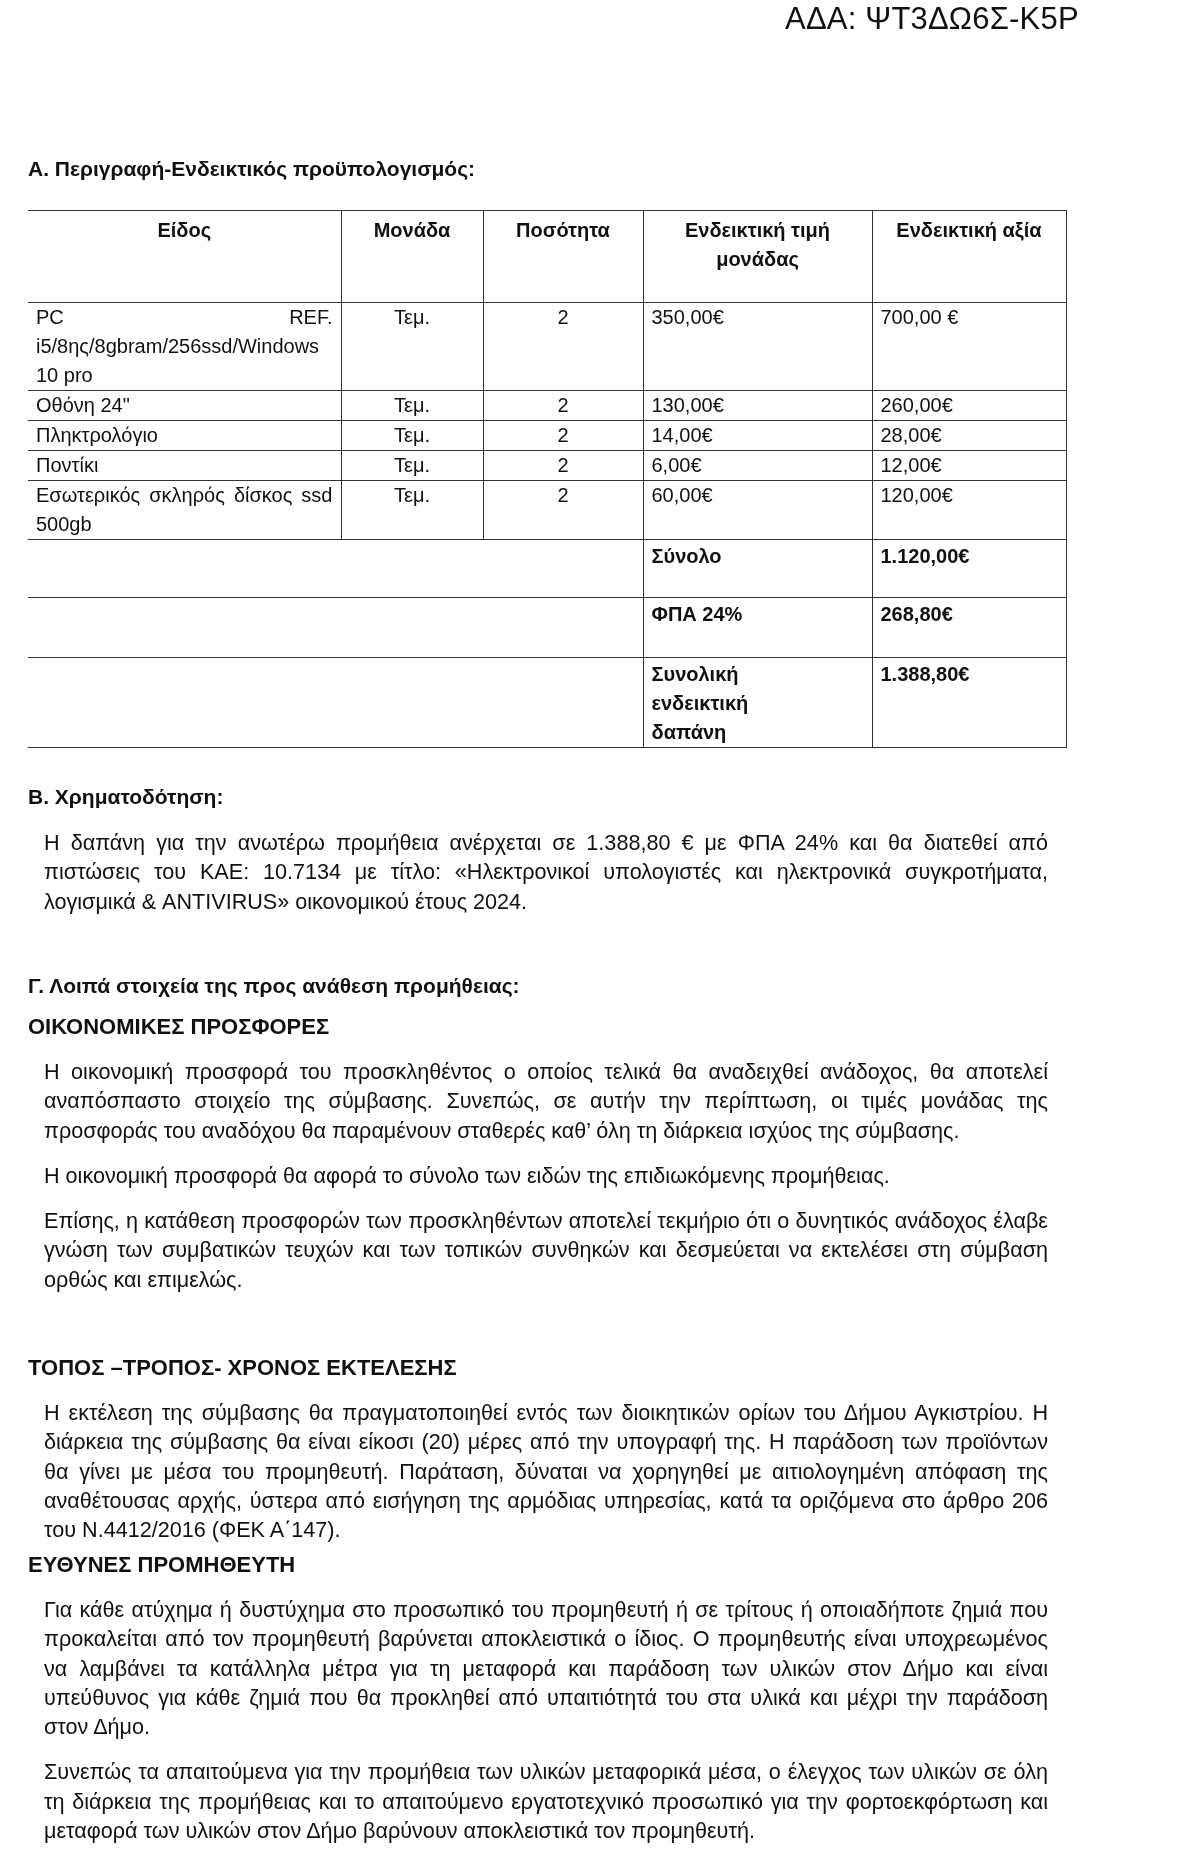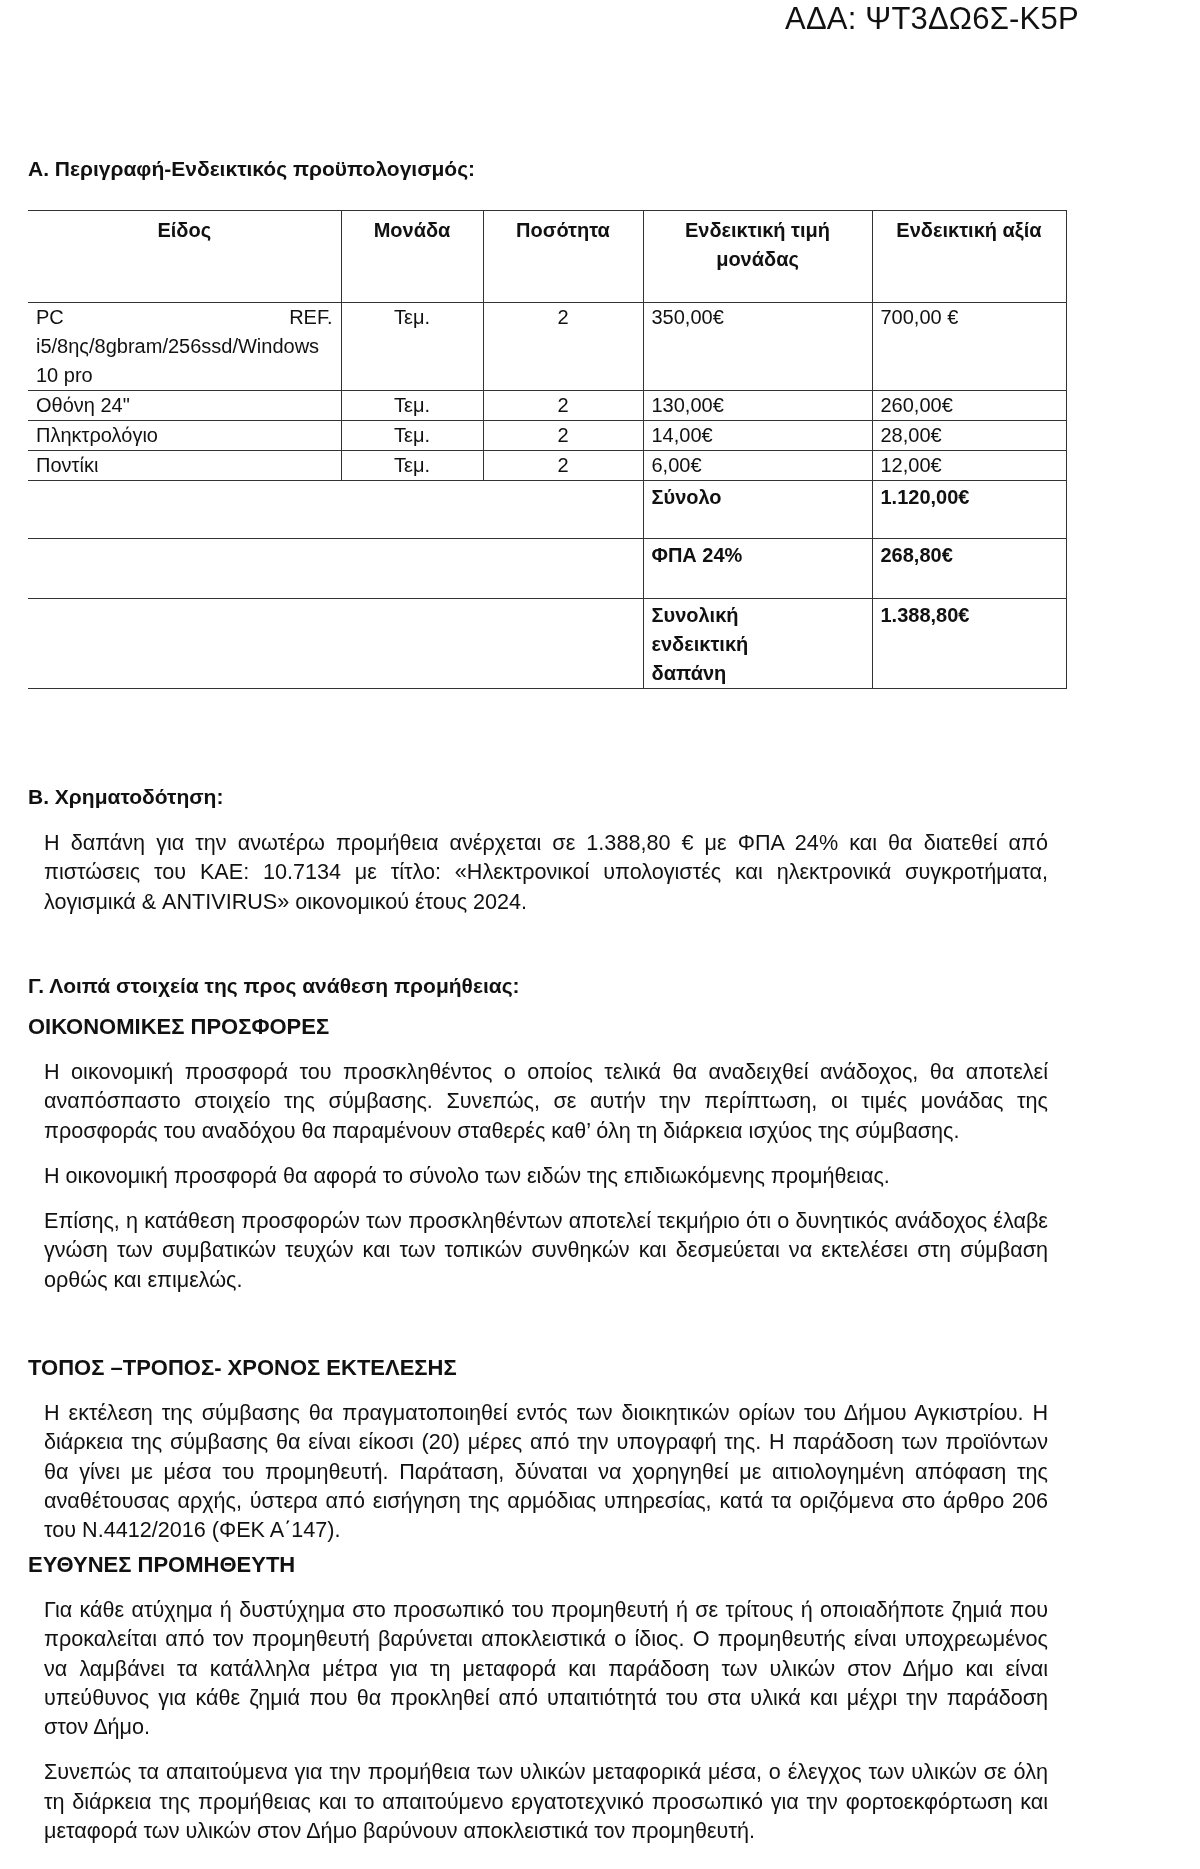--- a/index.html
+++ b/index.html
@@ -95,20 +95,27 @@
     <td class="c-price">14,00€</td>
     <td class="c-value">28,00€</td>
   </tr>
   <tr class="r-1">
     <td class="c-item noside">Ποντίκι</td>
     <td class="c-unit">Τεμ.</td>
     <td class="c-qty">2</td>
     <td class="c-price">6,00€</td>
     <td class="c-value">12,00€</td>
   </tr>
+  <tr class="r-disk">
+    <td class="c-item noside">Εσωτερικός σκληρός δίσκος ssd 500gb</td>
+    <td class="c-unit">Τεμ.</td>
+    <td class="c-qty">2</td>
+    <td class="c-price">60,00€</td>
+    <td class="c-value">120,00€</td>
+  </tr>
   <tr class="r-sum">
     <td class="blank noside" colspan="3"></td>
     <td class="bold totals-label">Σύνολο</td>
     <td class="bold c-value">1.120,00€</td>
   </tr>
   <tr class="r-vat">
     <td class="blank noside" colspan="3"></td>
     <td class="bold totals-label">ΦΠΑ 24%</td>
     <td class="bold c-value">268,80€</td>
   </tr>

